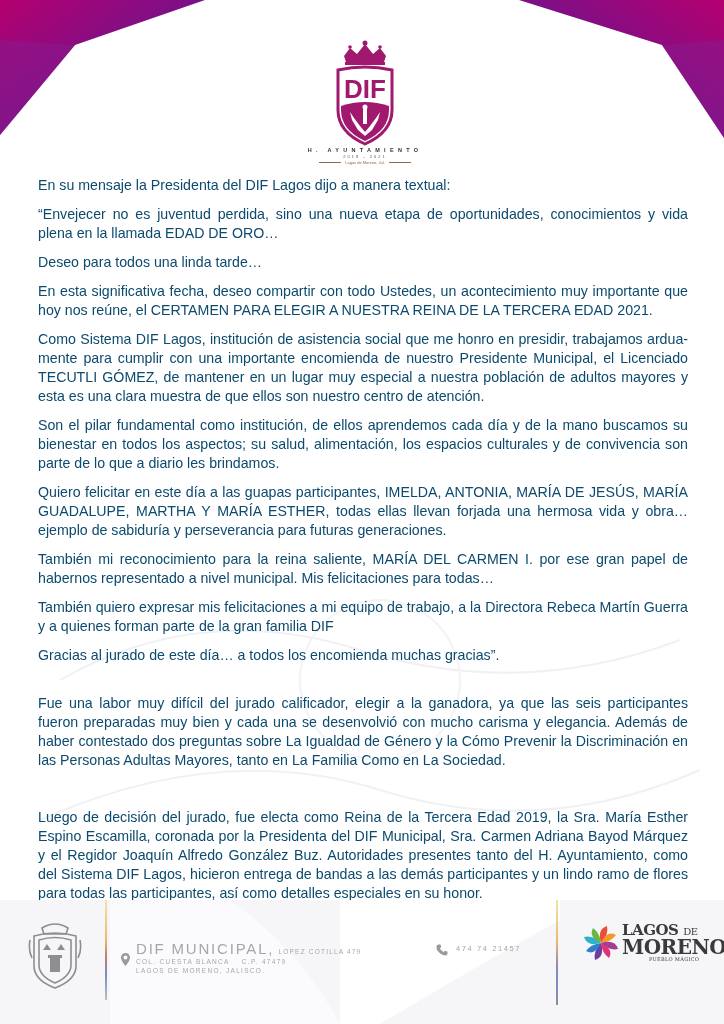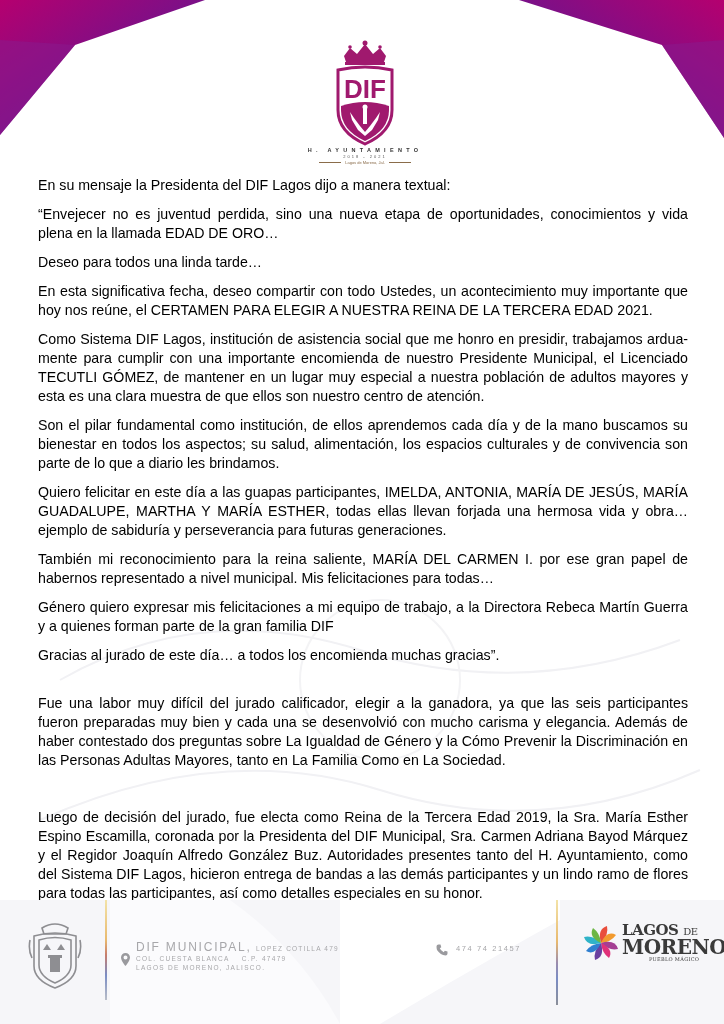--- a/index.html
+++ b/index.html
@@ -13,34 +13,34 @@
   .corner-right { right: 0; }
   .watermark { position: absolute; left: 0; top: 560px; width: 724px; height: 400px; pointer-events: none; }
   .header-logo { position: absolute; left: 315px; top: 40px; width: 100px; height: 130px; text-align: center; }
   .logo-svg { display: block; margin: 0 auto; }
   .ayto { font-size: 5.5px; letter-spacing: 4.3px; color: #333; font-weight: bold; margin-top: 1px; white-space: nowrap; margin-left: -20px; width: 140px; text-align: center; }
   .years { font-size: 4px; letter-spacing: 2px; color: #555; margin-top: 1px; }
   .lagos-sub { font-size: 4px; color: #8a6c4a; margin-top: 1px; white-space: nowrap; display: flex; align-items: center; justify-content: center; gap: 4px; width: 140px; margin-left: -20px; }
   .lagos-sub .rule { display: inline-block; width: 22px; height: 0.6px; background: #8a6c4a; }
   .content {
     position: absolute; left: 38px; top: 176px; width: 687px;
-    font-size: 14.2px; line-height: 19px; color: #000000;
+    font-size: 14.2px; line-height: 19px; color: #0c4a6e;
   }
   .content p { margin: 0 0 10px 0; text-align: justify; width: 650px; }
   .content p.gap-before { margin-top: 29px; }
   .content p.gap-before2 { margin-top: 38px; }
   .footer { position: absolute; left: 0; top: 900px; width: 724px; height: 124px; }
   .footer-bg { position: absolute; left: 0; top: 0; width: 724px; height: 124px; }
   .crest { position: absolute; left: 28px; top: 18px; }
   .vline { position: absolute; width: 2px; }
   .vline1 { left: 105px; top: 0; height: 100px; background: linear-gradient(#f3e3a8, #e8b96f 40%, #c77c6c 55%, #7a8cc4 75%, #b8bdc8); }
   .vline2 { left: 556px; top: 0; height: 105px; background: linear-gradient(#f3e3a8, #e8b96f 40%, #9a8cae 60%, #7a8cc4 75%, #8b8f99); }
   .address { position: absolute; left: 118px; top: 40px; color: #a7a7aa; }
   .addr-title { font-size: 9.5px; letter-spacing: 1.6px; }
-  .addr-title .big { font-size: 12px; letter-spacing: 1.8px; }
+  .addr-title .big { font-size: 15px; letter-spacing: 1.8px; }
   .addr-title .small { font-size: 6.5px; letter-spacing: 1.2px; }
   .addr-line { font-size: 6.5px; letter-spacing: 1.3px; line-height: 9px; padding-left: 18px; }
   .pin { position: absolute; left: 3px; top: 13px; }
   .phone { position: absolute; left: 436px; top: 44px; display: flex; gap: 8px; color: #a7a7aa; font-size: 7.5px; letter-spacing: 1.6px; }
   .lagos-logo { position: absolute; left: 583px; top: 24px; display: flex; align-items: center; }
   .lagos-text { margin-left: 3px; font-family: "DejaVu Serif", serif; color: #3a3a3a; line-height: 0.9; }
   .lagos-text .l1 { font-size: 15px; font-weight: bold; letter-spacing: -0.5px; }
   .lagos-text .l1 .de { font-size: 10px; font-weight: normal; }
   .lagos-text .l2 { font-size: 20px; font-weight: bold; letter-spacing: -0.5px; }
   .lagos-text .l3 { font-size: 5px; letter-spacing: 0.3px; margin-top: 1px; text-align: center; }
@@ -109,21 +109,21 @@
 
 <div class="content">
   <p>En su mensaje la Presidenta del DIF Lagos dijo a manera textual:</p>
   <p>“Envejecer no es juventud perdida, sino una nueva etapa de oportunidades, conocimientos y vida plena en la llamada EDAD DE ORO…</p>
   <p>Deseo para todos una linda tarde…</p>
   <p>En esta significativa fecha, deseo compartir con todo Ustedes, un acontecimiento muy importante que hoy nos reúne, el CERTAMEN PARA ELEGIR A NUESTRA REINA DE LA TERCERA EDAD 2021.</p>
   <p>Como Sistema DIF Lagos, institución de asistencia social que me honro en presidir, trabajamos ardua-mente para cumplir con una importante encomienda de nuestro Presidente Municipal, el Licenciado TECUTLI GÓMEZ, de mantener en un lugar muy especial a nuestra población de adultos mayores y esta es una clara muestra de que ellos son nuestro centro de atención.</p>
   <p>Son el pilar fundamental como institución, de ellos aprendemos cada día y de la mano buscamos su bienestar en todos los aspectos; su salud, alimentación, los espacios culturales y de convivencia son parte de lo que a diario les brindamos.</p>
   <p>Quiero felicitar en este día a las guapas participantes, IMELDA, ANTONIA, MARÍA DE JESÚS, MARÍA GUADALUPE, MARTHA Y MARÍA ESTHER, todas ellas llevan forjada una hermosa vida y obra… ejemplo de sabiduría y perseverancia para futuras generaciones.</p>
   <p>También mi reconocimiento para la reina saliente, MARÍA DEL CARMEN I. por ese gran papel de habernos representado a nivel municipal.  Mis felicitaciones para todas…</p>
-  <p>Género quiero expresar mis felicitaciones a mi equipo de trabajo, a la Directora Rebeca Martín Guerra y a quienes forman parte de la gran familia DIF</p>
+  <p>También quiero expresar mis felicitaciones a mi equipo de trabajo, a la Directora Rebeca Martín Guerra y a quienes forman parte de la gran familia DIF</p>
   <p>Gracias al jurado de este día…  a todos los encomienda muchas gracias”.</p>
   <p class="gap-before">Fue una labor muy difícil del jurado calificador, elegir a la ganadora, ya que las seis participantes fueron preparadas muy bien y cada una se desenvolvió con mucho carisma y elegancia. Además de haber contestado dos preguntas sobre La Igualdad de Género y la Cómo Prevenir la Discriminación en las Personas Adultas Mayores, tanto en La Familia Como en La Sociedad.</p>
   <p class="gap-before2">Luego de decisión del jurado, fue electa como Reina de la Tercera Edad 2019, la Sra. María Esther Espino Escamilla, coronada por la Presidenta del DIF Municipal, Sra. Carmen Adriana Bayod Márquez y el Regidor Joaquín Alfredo González Buz. Autoridades presentes tanto del H. Ayuntamiento, como del Sistema DIF Lagos, hicieron entrega de bandas a las demás participantes y un lindo ramo de flores para todas las participantes, así como detalles especiales en su honor.</p>
 </div>
 
 <div class="footer">
   <svg class="footer-bg" viewBox="0 0 724 124">
     <rect x="0" y="0" width="724" height="124" fill="#f6f6f9"></rect>
     <path d="M110 0 L230 0 Q300 50 340 124 L110 124 Z" fill="#fbfbfd"></path>
     <path d="M340 0 L560 0 L560 20 Q470 70 380 124 L340 124 Z" fill="#ffffff"></path>

